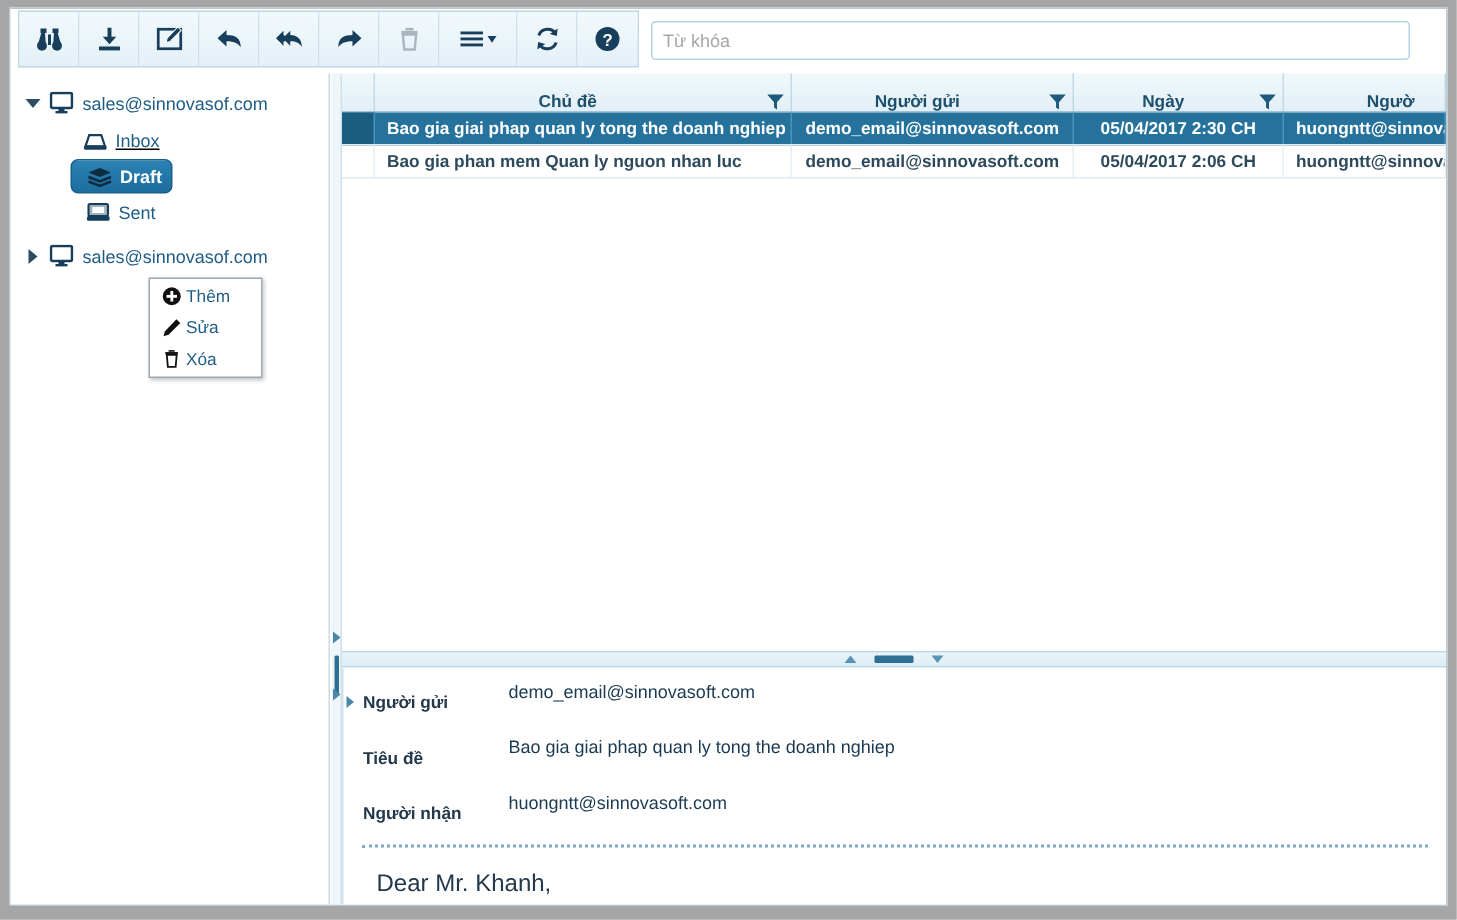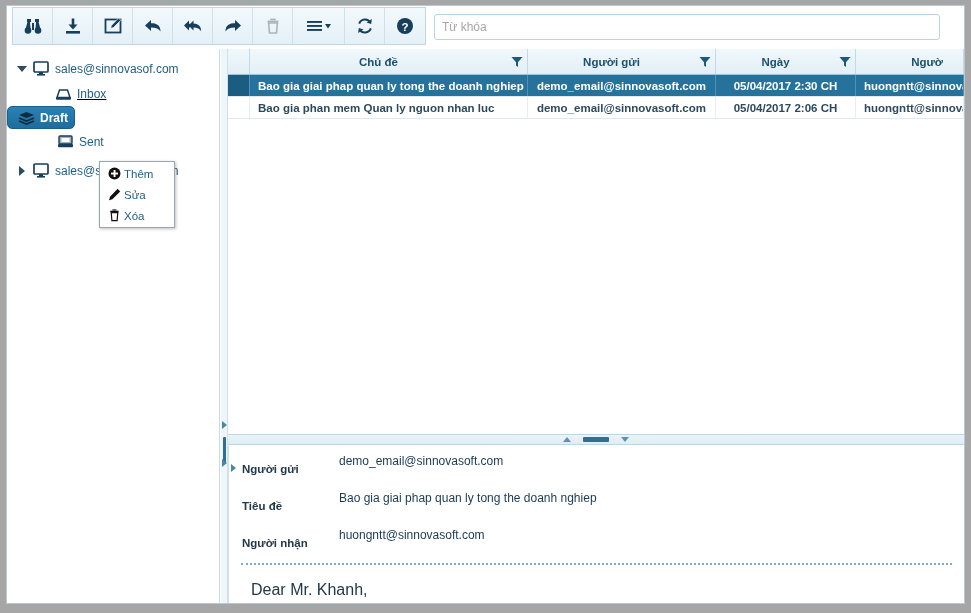--- a/index.html
+++ b/index.html
@@ -78,29 +78,30 @@
   .tri-down { width: 0; height: 0; border-left: 5px solid transparent; border-right: 5px solid transparent; border-top: 6px solid #2b4c63; }
   .tri-right { width: 0; height: 0; border-top: 5px solid transparent; border-bottom: 5px solid transparent; border-left: 6px solid #2b4c63; }
   .node-icon { width: 24px; display: flex; align-items: center; justify-content: center; flex: 0 0 24px; }
   .node-label { color: #1f5d86; padding-left: 2px; white-space: nowrap; }
   .tree-child { padding-left: 40px; }
   .tree-child .node-label { color: #1f5d86; }
   .tree-child.selected {
     background: linear-gradient(#2a82b5, #1d6d9d);
     border: 1px solid #1a5f8a;
     border-radius: 5px;
+    margin-left: 40px;
     padding-left: 6px;
     width: 68px;
     height: 23px;
   }
   .tree-child.selected .node-label { color: #ffffff; font-weight: bold; }
 
   
   .context-menu {
-    position: absolute; left: 92px; top: 112px;
+    position: absolute; left: 92px; top: 136px;
     width: 76px;
     background: #ffffff;
     border: 1px solid #9aa7b0;
     box-shadow: 1px 1px 3px rgba(0,0,0,.25);
     z-index: 50;
     padding: 1px 0;
   }
   .cm-item {
     display: flex; align-items: center;
     height: 21px; padding-left: 5px;
@@ -136,21 +137,21 @@
     border-left: 5px solid #4a86a8;
   }
 
   .grid { position: absolute; left: 7px; right: 0; top: 0; height: 385px; }
   .grid-head {
     display: flex; height: 26px;
     background: linear-gradient(#f0f8fb, #e2eff6);
     border-bottom: 1px solid #9fc2d6;
   }
   .th {
-    display: flex; align-items: center;
+    display: flex; align-items: flex-end;
     border-right: 1px solid #c3d9e6;
     font-size: 11.5px; font-weight: bold; color: #1d4f6e;
     position: relative; overflow: hidden;
   }
   .th .th-text { flex: 1; text-align: center; }
   .th .filter { width: 20px; display: flex; align-items: center; justify-content: center; }
   .th.c0 { width: 22px; flex: 0 0 22px; }
   .th.c1 { width: 278px; flex: 0 0 278px; }
   .th.c2 { width: 188px; flex: 0 0 188px; }
   .th.c3 { width: 140px; flex: 0 0 140px; }

